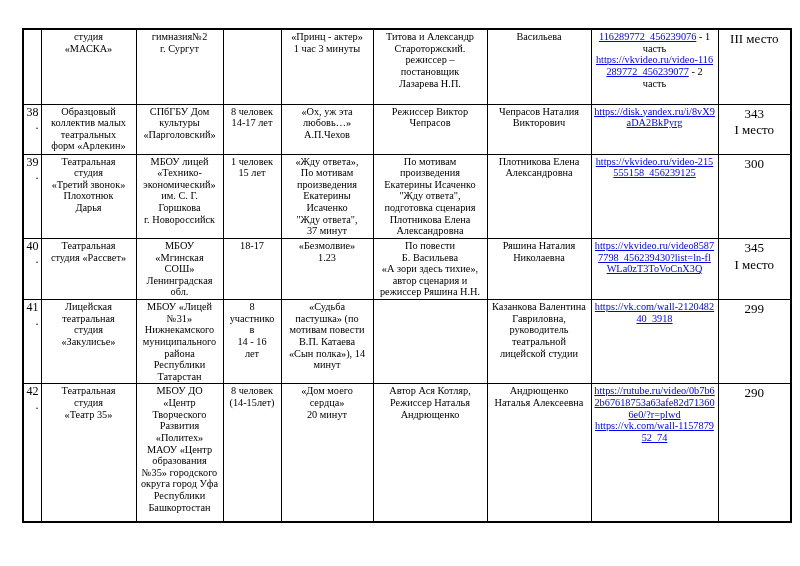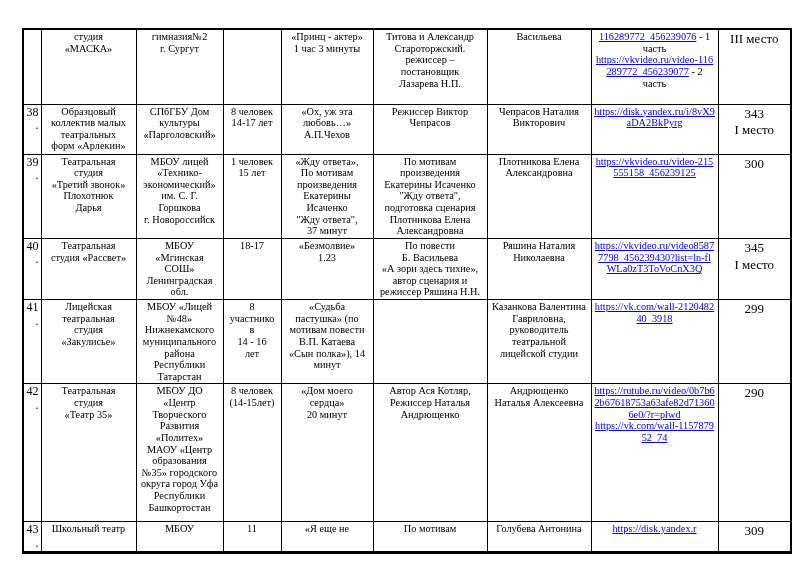--- a/index.html
+++ b/index.html
@@ -198,21 +198,21 @@
 I место</td>
       </tr>
 
       <tr class="r41">
         <td class="c-num">41.</td>
         <td>Лицейская
 театральная
 студия
 «Закулисье»</td>
         <td>МБОУ «Лицей
-№48»
+№31»
 Нижнекамского
 муниципального
 района
 Республики
 Татарстан</td>
         <td>8
 участнико
 в
 14 - 16
 лет</td>
@@ -260,29 +260,16 @@
 Андрющенко</td>
         <td>Андрющенко
 Наталья Алексеевна</td>
         <td class="c-link">
           <span class="link-group"><span class="link">https://rutube.ru/video/0b7b62b67618753a63afe82d713606e0/?r=plwd</span></span>
           <span class="link-group"><span class="link">https://vk.com/wall-115787952_74</span></span>
         </td>
         <td class="c-score">290</td>
       </tr>
 
-      <tr class="r43">
-        <td class="c-num">43.</td>
-        <td>Школьный театр</td>
-        <td>МБОУ</td>
-        <td>11</td>
-        <td>«Я еще не</td>
-        <td>По мотивам</td>
-        <td>Голубева Антонина</td>
-        <td class="c-link">
-          <span class="link-group"><span class="link">https://disk.yandex.r</span></span>
-        </td>
-        <td class="c-score">309</td>
-      </tr>
 
     </tbody>
   </table>
 </div>
 
 </body></html>

